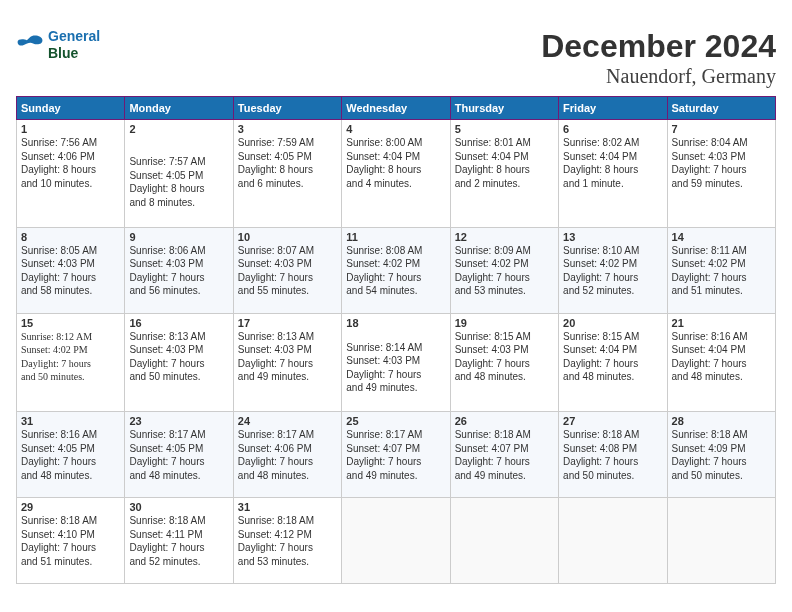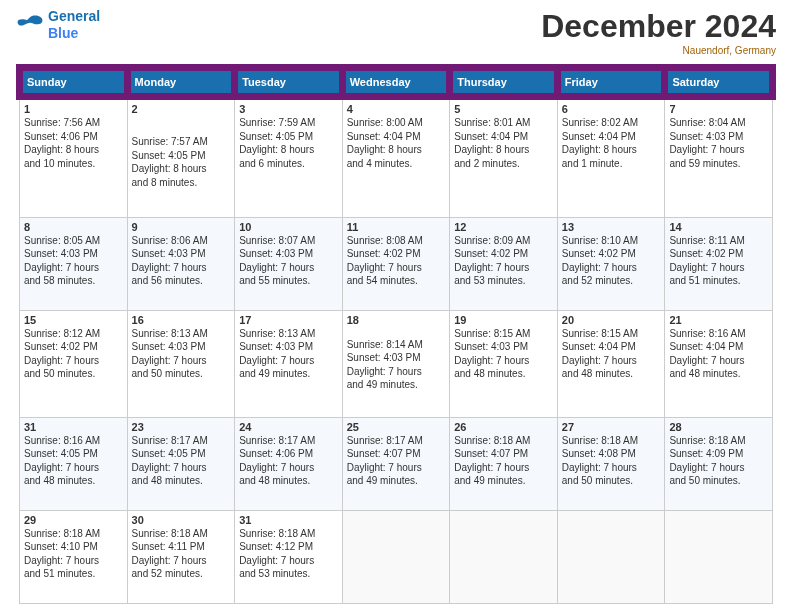--- a/index.html
+++ b/index.html
@@ -6,21 +6,21 @@
     body {
       font-family: Arial, sans-serif;
       background: #fff;
       width: 792px;
       height: 612px;
       overflow: hidden;
     }
     .page {
       width: 792px;
       height: 612px;
-      padding: 8px 16px;
+      padding: 28px 16px;
       display: flex;
       flex-direction: column;
     }
     .header {
       display: flex;
       justify-content: space-between;
       align-items: flex-start;
       margin-bottom: 8px;
     }
     .logo {
@@ -43,36 +43,37 @@
     }
     .title-section {
       text-align: right;
     }
     .month-title {
       font-size: 32px;
       font-weight: bold;
       color: #333;
     }
     .location {
-      font-size: 10px;
-      color: #a16207;
+      font-size: 20px;
+      color: #404040;
+      font-family: Liberation Serif, serif;
     }
     .calendar {
       flex: 1;
       border-collapse: collapse;
       width: 100%;
       font-size: 9.5px;
     }
     .calendar th {
       background-color: #1a6faf;
       color: #fff;
       padding: 5px 4px;
       text-align: left;
       font-size: 11px;
-      border: 7px solid #701a75;
+      border: 1px solid #701a75;
     }
     .calendar td {
       border: 1px solid #ccc;
       vertical-align: top;
       padding: 3px 4px;
       background: #fff;
       width: calc(100% / 7);
     }
     .calendar tr:nth-child(even) td {
       background: #f5f8fc;
@@ -98,21 +99,21 @@
 
 <div class="page">
   <div class="header">
     <div class="logo">
       <svg class="logo-bird" viewBox="0 0 36 28">
         <path d="M18 4 C22 0, 34 2, 34 8 C34 14, 26 14, 22 12 C18 10, 14 12, 10 14 C6 16, 2 14, 2 10 C2 6, 10 6, 14 8 Z" fill="#1a6faf"></path>
         <path d="M20 10 L28 6 L24 12 Z" fill="#1a6faf"></path>
       </svg>
       <div class="logo-text">
         <div><span>General</span></div>
-        <div><span style="color:#3b82f6">Blue</span></div>
+        <div><span style="color:#14532d">Blue</span></div>
       </div>
     </div>
     <div class="title-section">
       <div class="month-title">December 2024</div>
       <div class="location">Nauendorf, Germany</div>
     </div>
   </div>
 
   <table class="calendar">
     <thead>
@@ -225,21 +226,21 @@
             <span class="day-num">14</span>
             <div class="day-info" style="white-space: pre-line;">Sunrise: 8:11 AM
 Sunset: 4:02 PM
 Daylight: 7 hours
 and 51 minutes.</div>
           </td>
         </tr>
         <tr>
           <td>
             <span class="day-num">15</span>
-            <div class="day-info" style="white-space: pre-line;">Sunrise: 8:12 AM
+            <div class="day-info" style="white-space: pre-line; font-family: Liberation Serif, serif;">Sunrise: 8:12 AM
 Sunset: 4:02 PM
 Daylight: 7 hours
 and 50 minutes.</div>
           </td>
           <td>
             <span class="day-num">16</span>
             <div class="day-info" style="white-space: pre-line;">Sunrise: 8:13 AM
 Sunset: 4:03 PM
 Daylight: 7 hours
 and 50 minutes.</div>

